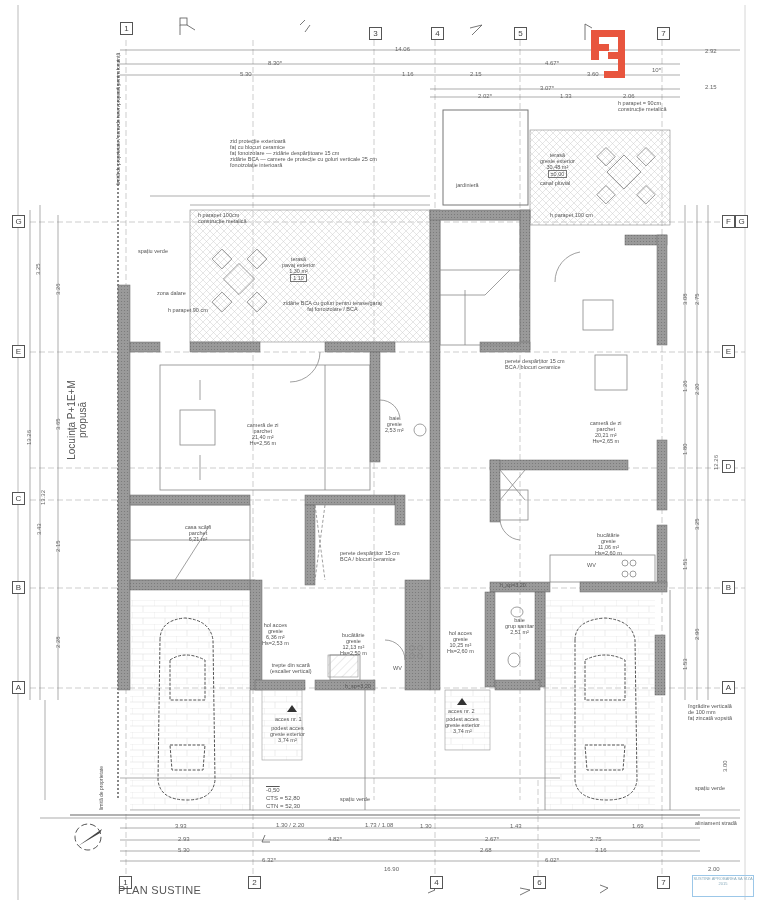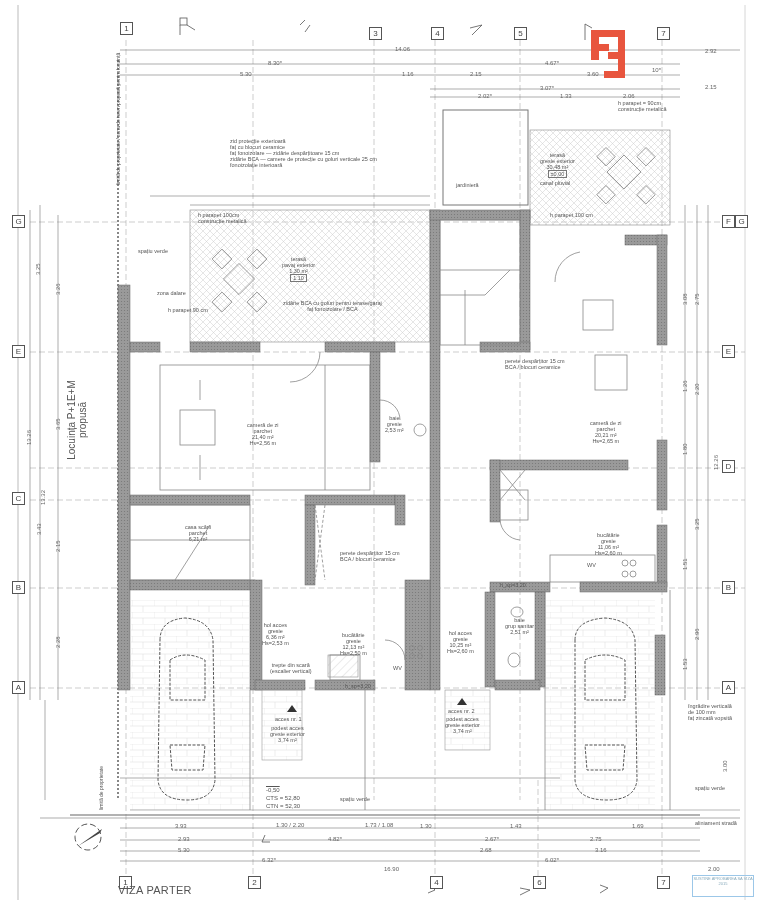--- a/index.html
+++ b/index.html
@@ -399,15 +399,15 @@
 faț zincată vopsită</div>
 <div class="vtext" style="left:96px;top:810px;font-size:5px;">limită de proprietate</div>
 <div class="vtext" style="left:113px;top:185px;font-size:5px;">limită de proprietate / zona de teren propusă pentru locuință</div>
 
 <div class="elev" style="left:266px;top:786px;">
   <div style="text-decoration:overline;">-0,50</div>
   <div>CTS = 52,80</div>
   <div>CTN = 52,30</div>
 </div>
 
-<div class="title">VIZA PARTER</div>
+<div class="title">PLAN SUSTINE</div>
 
 <div class="stamp">SUSTINE APROBAREA SA VIZA 2015</div>
 
 </body></html>

